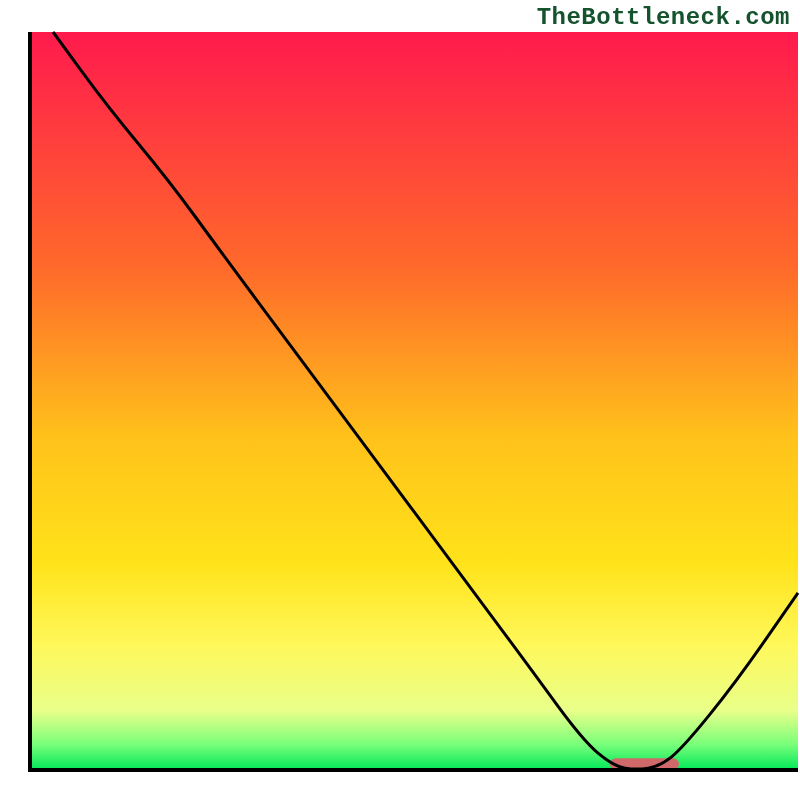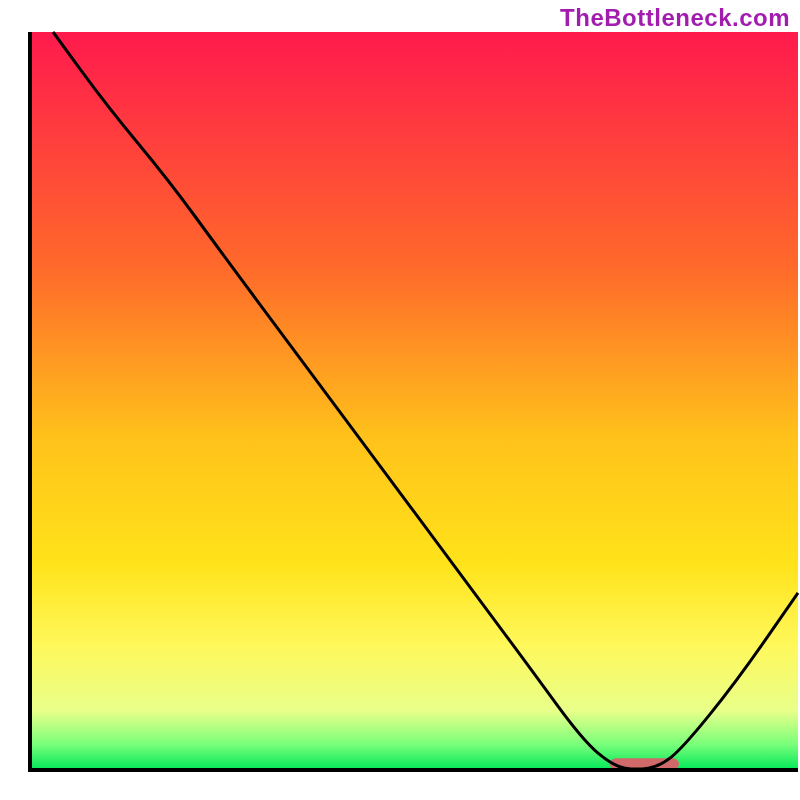--- a/index.html
+++ b/index.html
@@ -15,24 +15,24 @@
     width: 800px;
     height: 800px;
   }
   svg {
     display: block;
   }
   .watermark {
     position: absolute;
     top: 4px;
     right: 10px;
-    font-family: Liberation Sans, sans-serif;
+    font-family: Liberation Mono, monospace;
     font-size: 24px;
     font-weight: bold;
-    color: #a21caf;
+    color: #14532d;
     letter-spacing: 0.5px;
   }
 </style>
 </head>
 <body>
 
 <div class="chart-wrapper">
   <svg id="chart-svg" width="800" height="800" viewBox="0 0 800 800">
     <defs>
       <linearGradient id="bg-grad" x1="0" y1="0" x2="0" y2="1">

